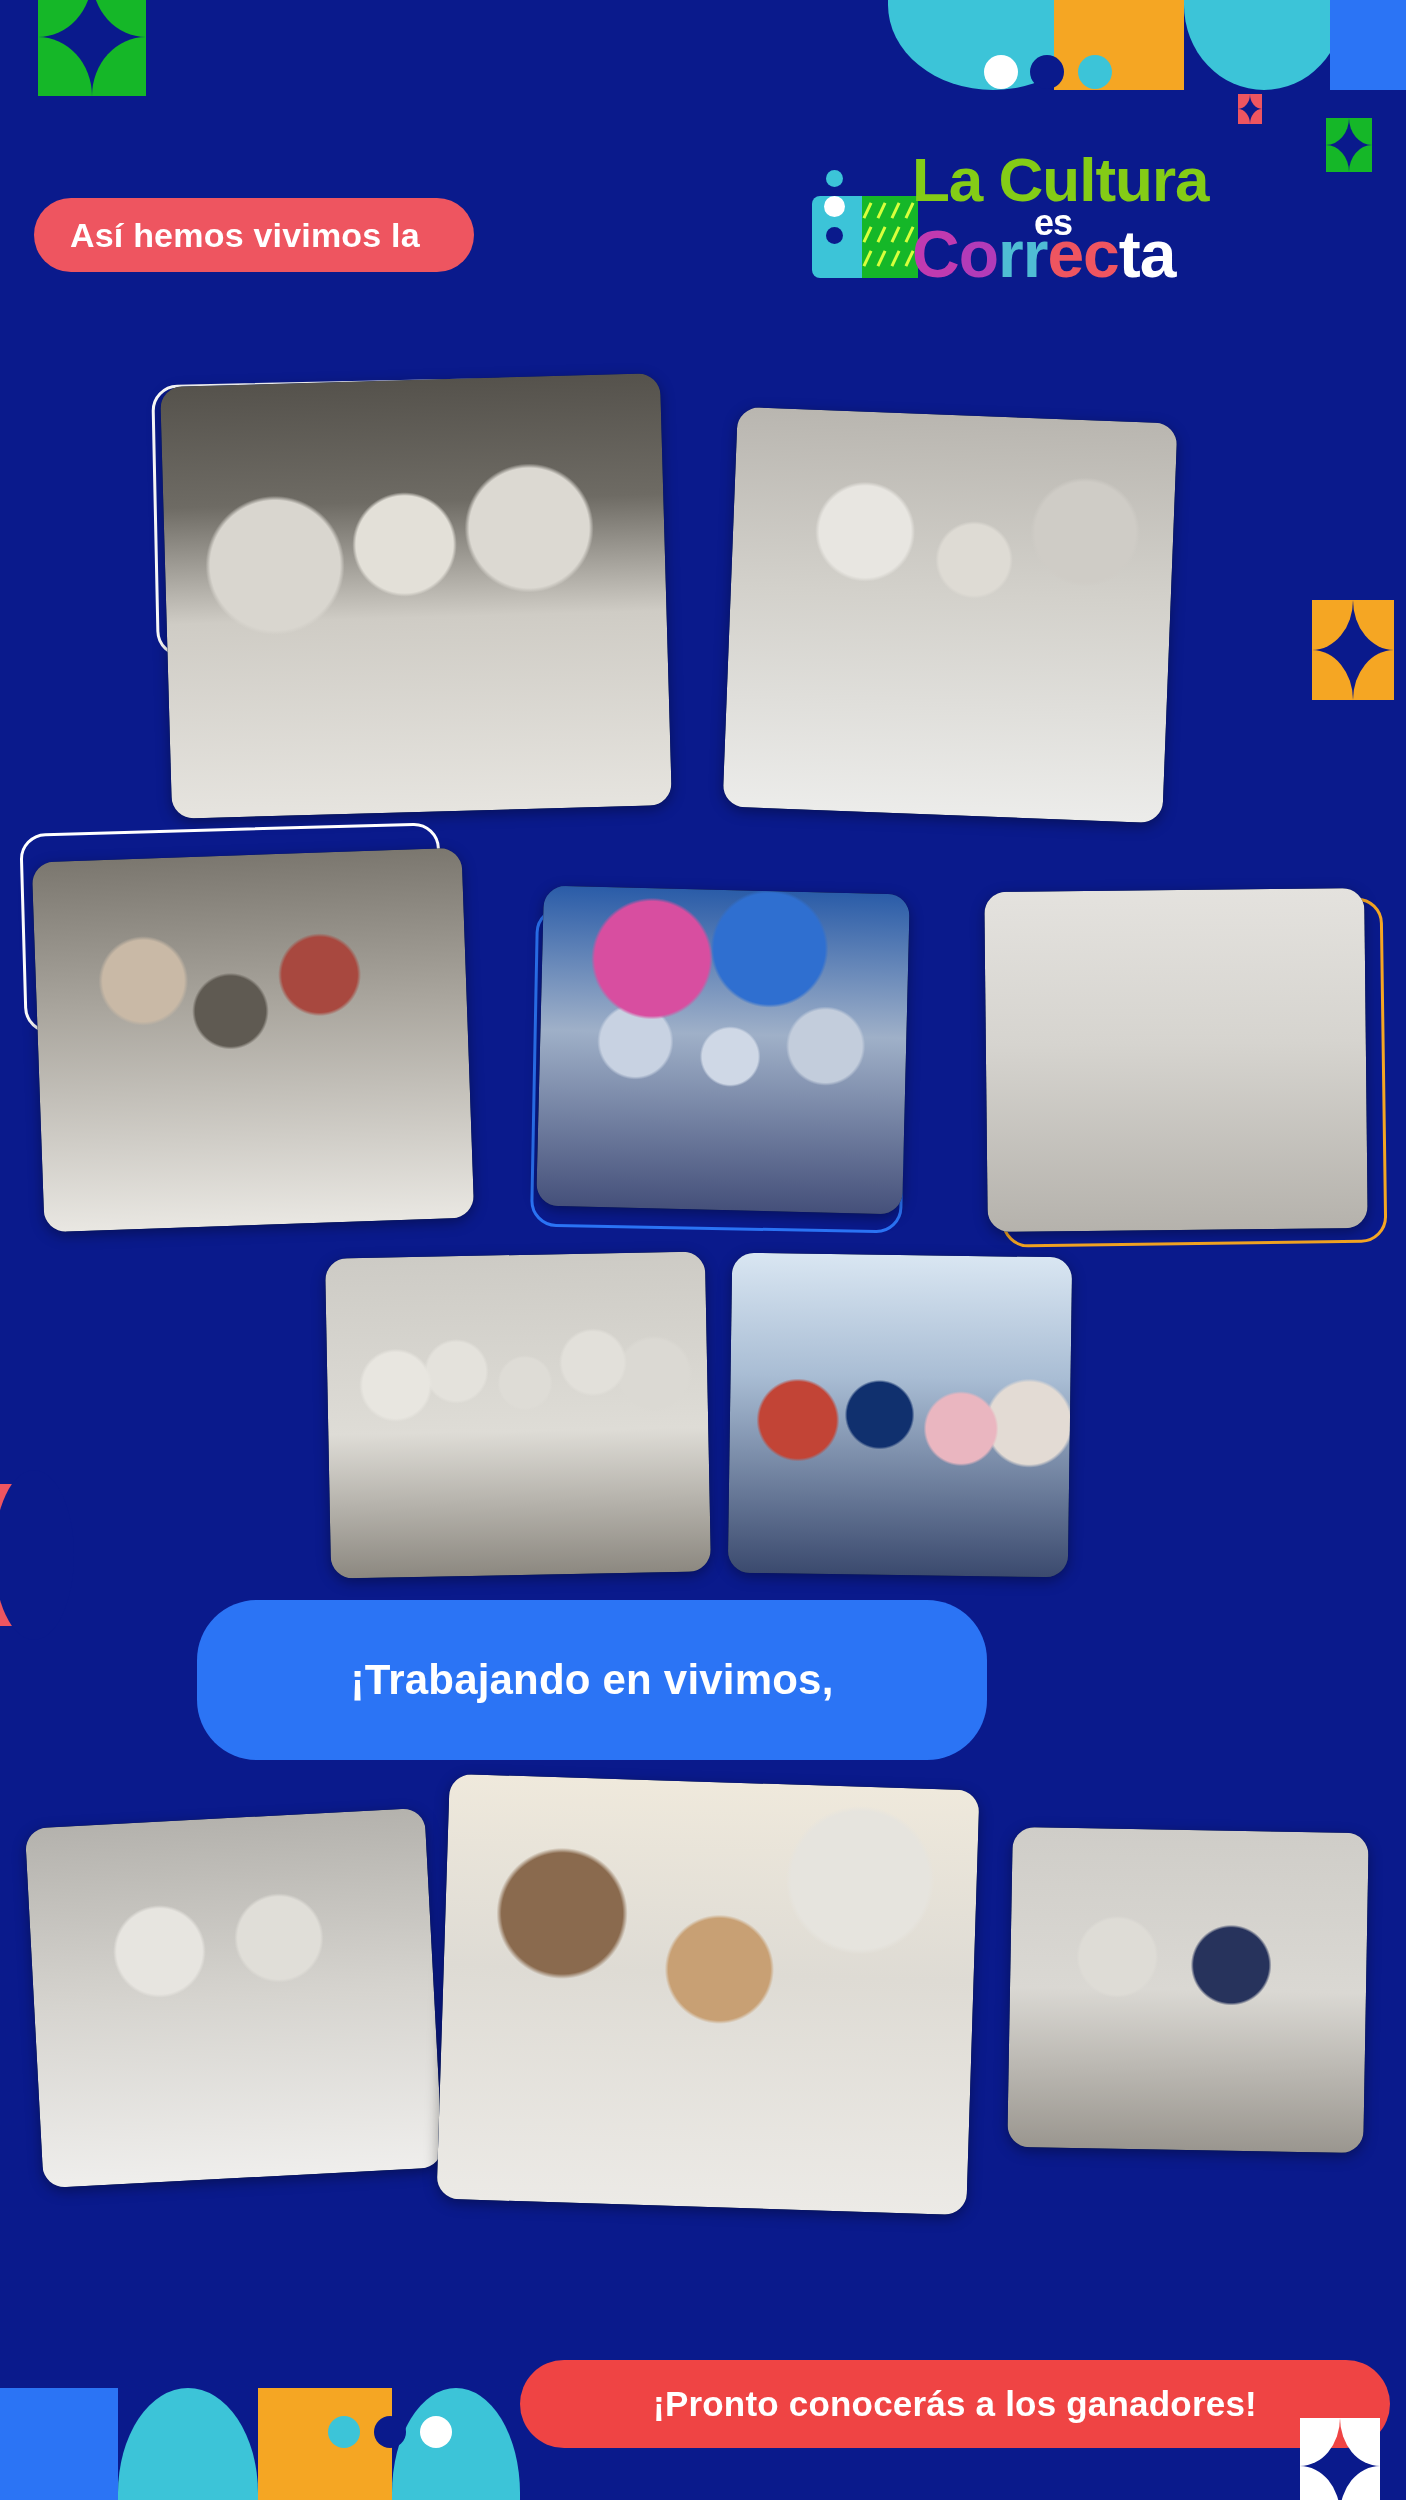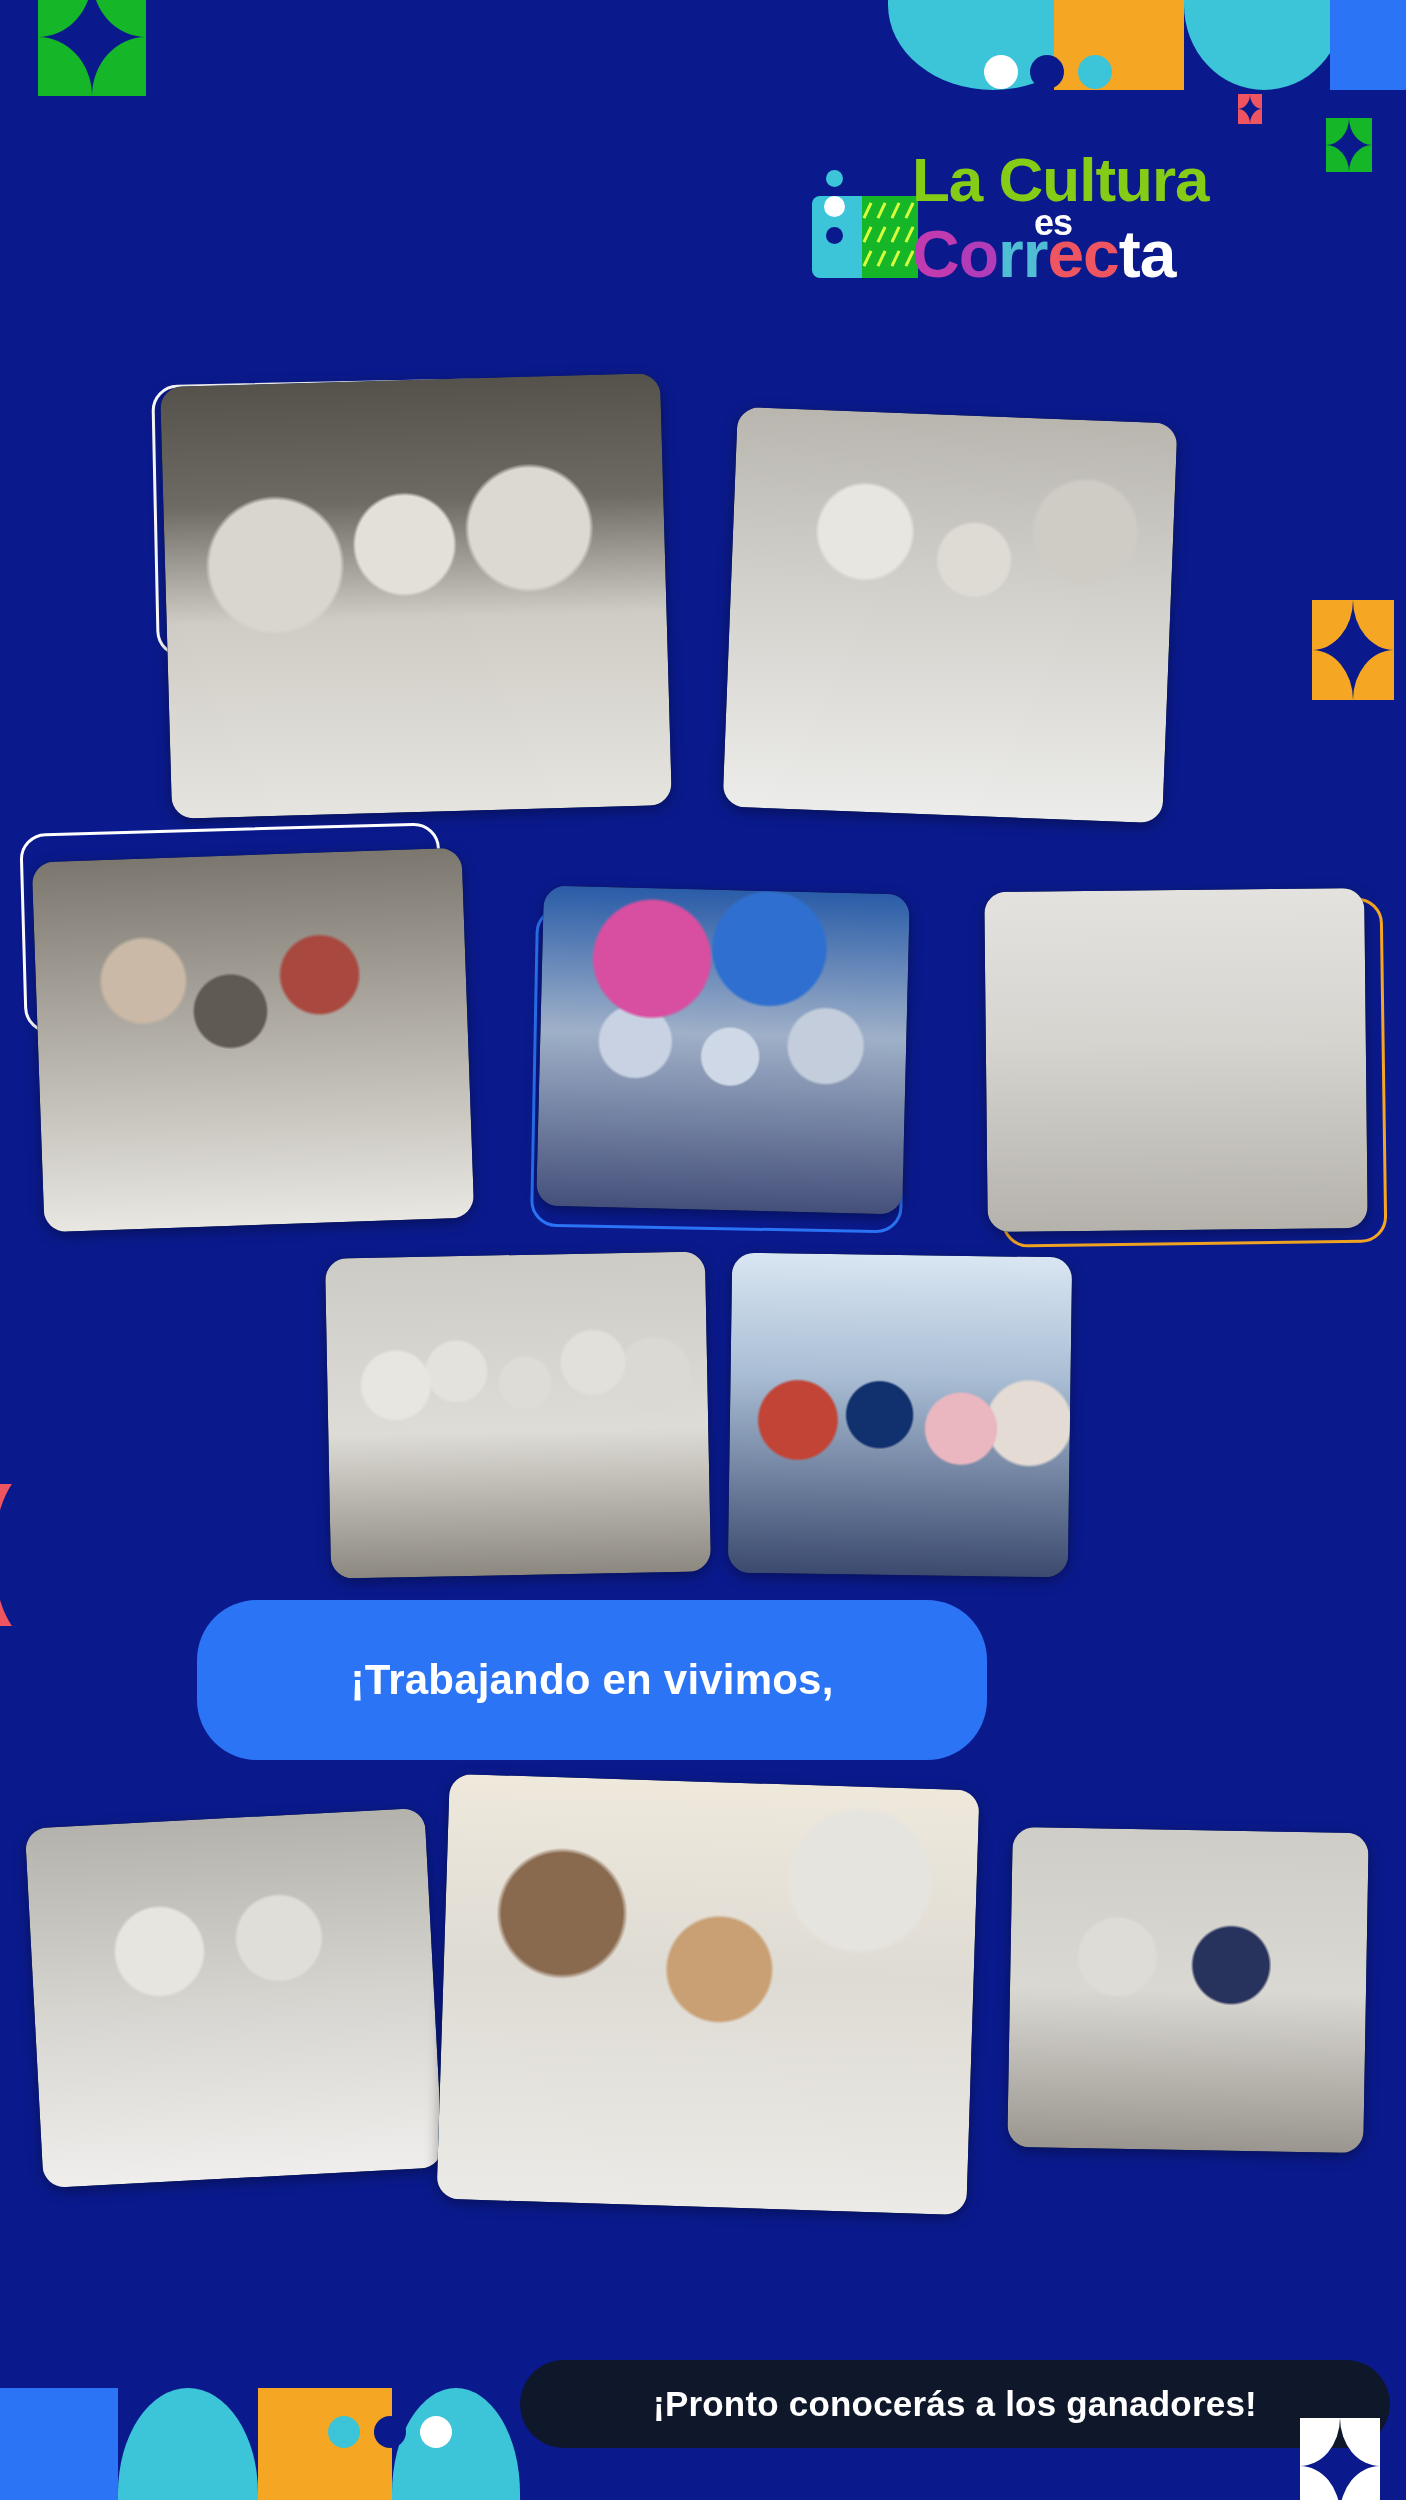--- a/index.html
+++ b/index.html
@@ -58,21 +58,21 @@
   #banner-mid {
     left: 197px; top: 1600px; width: 790px; height: 160px;
     background: #2b74f5;
     border-radius: 60px;
     font-size: 42px;
     flex-direction: column;
   }
   #banner-mid span { display:block; white-space: nowrap; }
   #banner-bottom {
     left: 520px; top: 2360px; width: 870px; height: 88px;
-    background: #0f172a;
+    background: #ef4444;
     border-radius: 46px;
     font-size: 35px;
   }
   #thanks-line {
     position: absolute;
     left: 0; top: 2247px; width: 1406px;
     text-align: center;
     color: #fff;
     font-weight: 700;
     font-size: 39px;
@@ -224,20 +224,23 @@
   <div class="sparkle" style="left:1312px; top:600px; width:82px; height:100px; color:#f5a623;">
     <i></i>
       <i></i>
       <i></i>
       <i></i>
   </div>
 
   <div class="deco" style="left:-34px; top:1484px; width:68px; height:142px; background:#ee5560; border-top-right-radius:0 0; -webkit-mask-image:none;"></div>
   <div class="deco" style="left:-6px; top:1470px; width:80px; height:170px; background:#0a1a8c; border-radius:50%;"></div>
 
+  <div class="pill" id="banner-top">
+    <span>Así hemos vivimos la</span>
+  </div>
 
   <div id="logo">
     <div class="logo-icon">
       <div class="sq-l"></div>
       <div class="sq-r">
         <b style="left:4px;  top:6px;"></b>
           <b style="left:18px; top:6px;"></b>
         <b style="left:32px; top:6px;"></b>
           <b style="left:46px; top:6px;"></b>
         <b style="left:4px;  top:30px;"></b>

